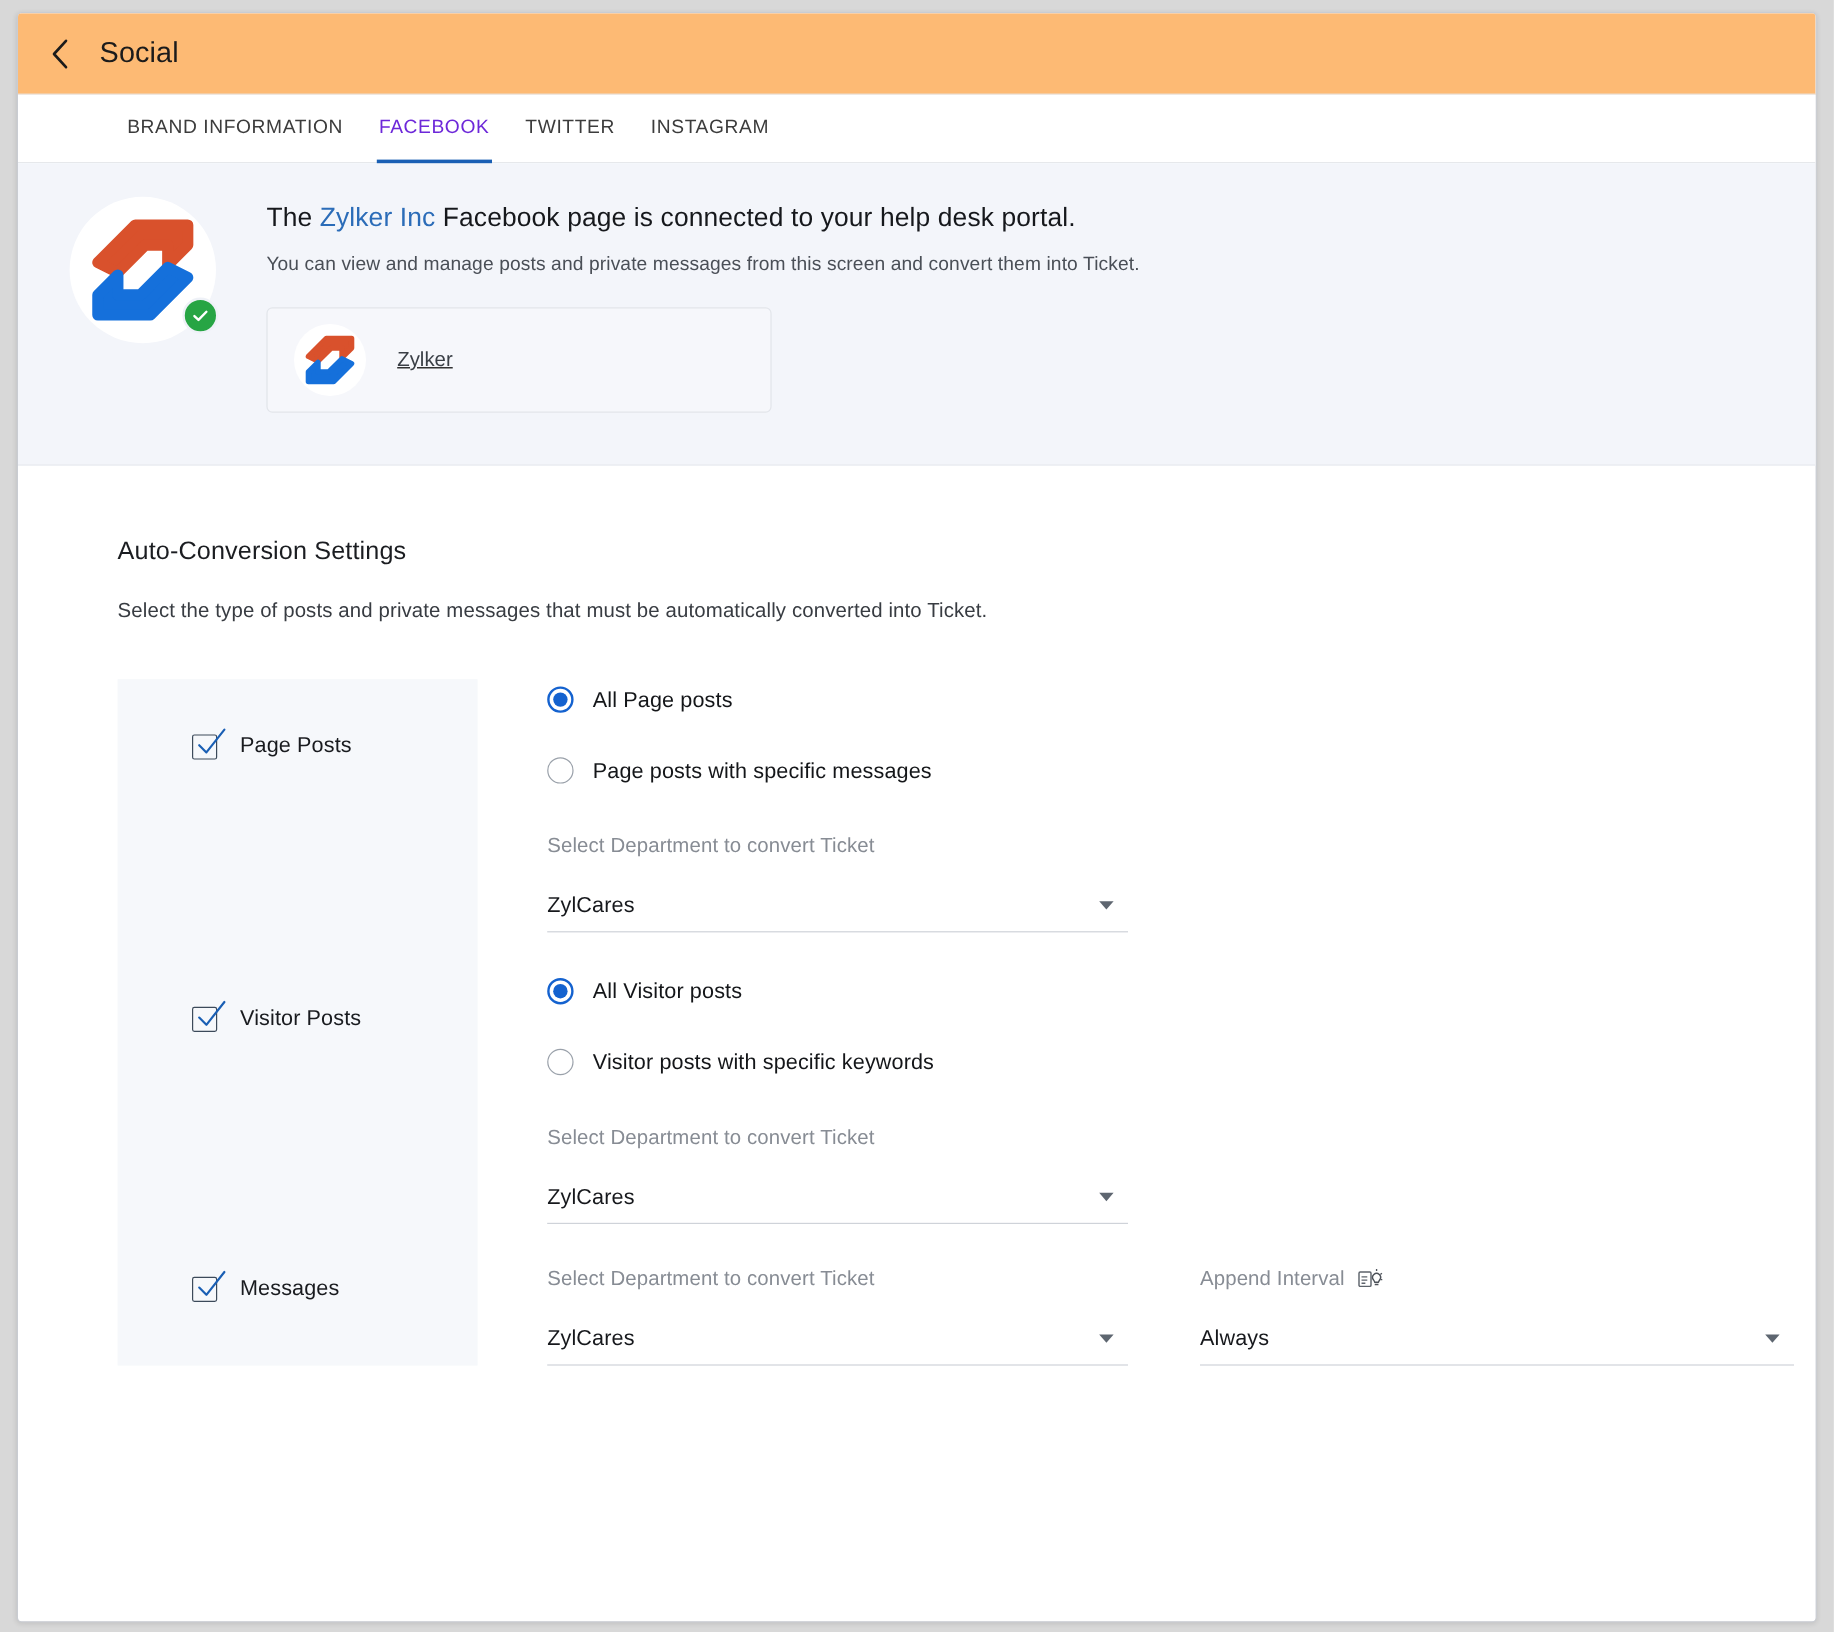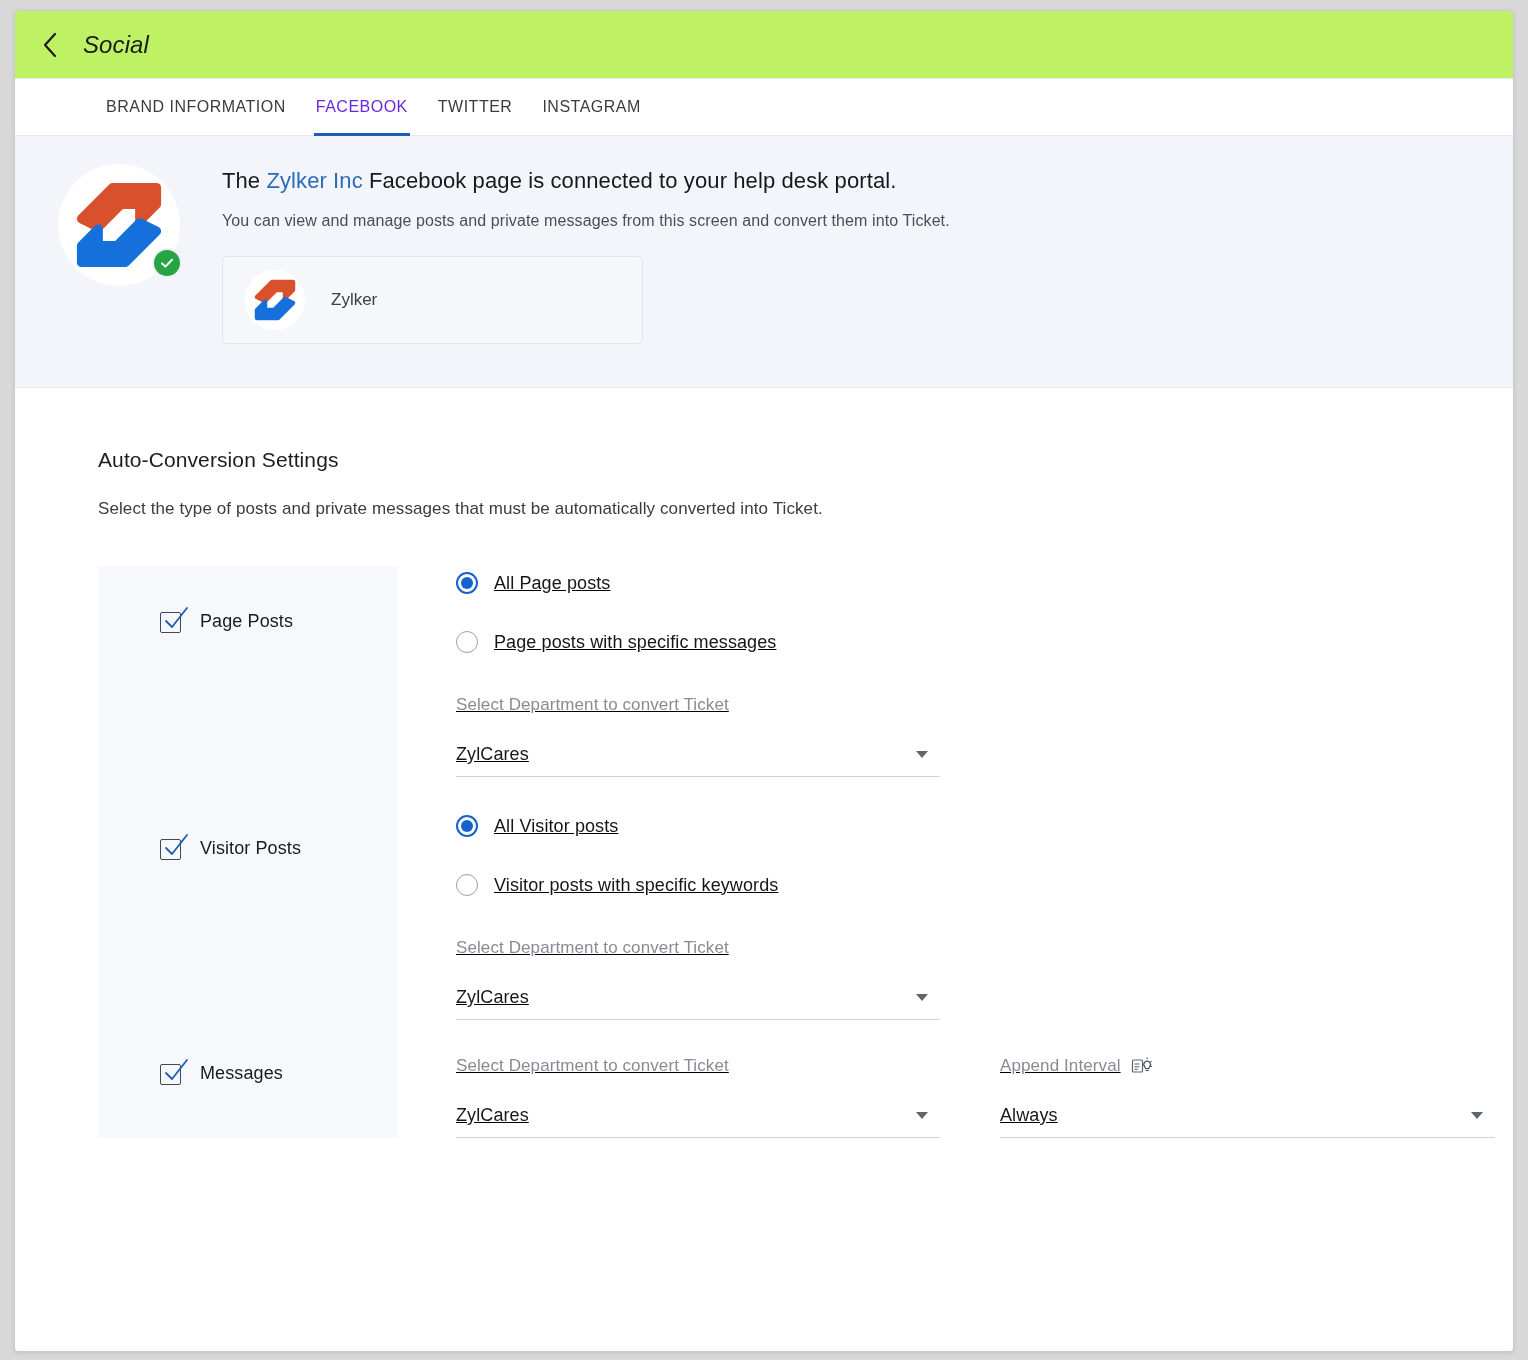--- a/index.html
+++ b/index.html
@@ -24,22 +24,21 @@
     box-shadow: 0 1px 4px rgba(0,0,0,0.10);
   }
 
   
   .header {
     height: 68px;
     display: flex;
     align-items: center;
     padding-left: 18px;
     border-bottom: 1px solid #e6e8eb;
-    background: #bef264;
-    font-style: italic;
+    background: #fdba74;
   }
   .back-btn {
     width: 34px; height: 34px;
     display: flex; align-items: center; justify-content: center;
     cursor: pointer;
     flex: none;
   }
   .back-btn svg { display: block; }
   .page-title {
     font-size: 24px;
@@ -132,20 +131,21 @@
     margin-top: 26px;
     width: 421px;
     height: 88px;
     border: 1px solid #e2e5ea;
     border-radius: 5px;
     background: #f6f7fb;
     display: flex;
     align-items: center;
     padding-left: 22px;
     cursor: pointer;
+    text-decoration: underline;
   }
   .page-card-avatar {
     width: 60px; height: 60px;
     border-radius: 50%;
     background: #fff;
     display: flex; align-items: center; justify-content: center;
     flex: none;
   }
   .page-card-avatar .z-logo { width: 50px; height: 50px; }
   .page-card-name {
@@ -203,21 +203,21 @@
     background: transparent;
   }
   .chk svg { position: absolute; left: 2px; top: -2px; overflow: visible; }
   .side-label {
     font-size: 18px;
     color: #191b1f;
     margin-left: 18px;
     letter-spacing: .1px;
   }
 
-  .options { flex: 1; padding-left: 58px; text-decoration: underline; }
+  .options { flex: 1; padding-left: 58px; }
   .opt-group { }
   .opt-group.g2 { margin-top: 32px; }
   .opt-group.g3 { margin-top: 35px; }
 
   .radio-row {
     display: flex;
     align-items: center;
     cursor: pointer;
     height: 34px;
   }

